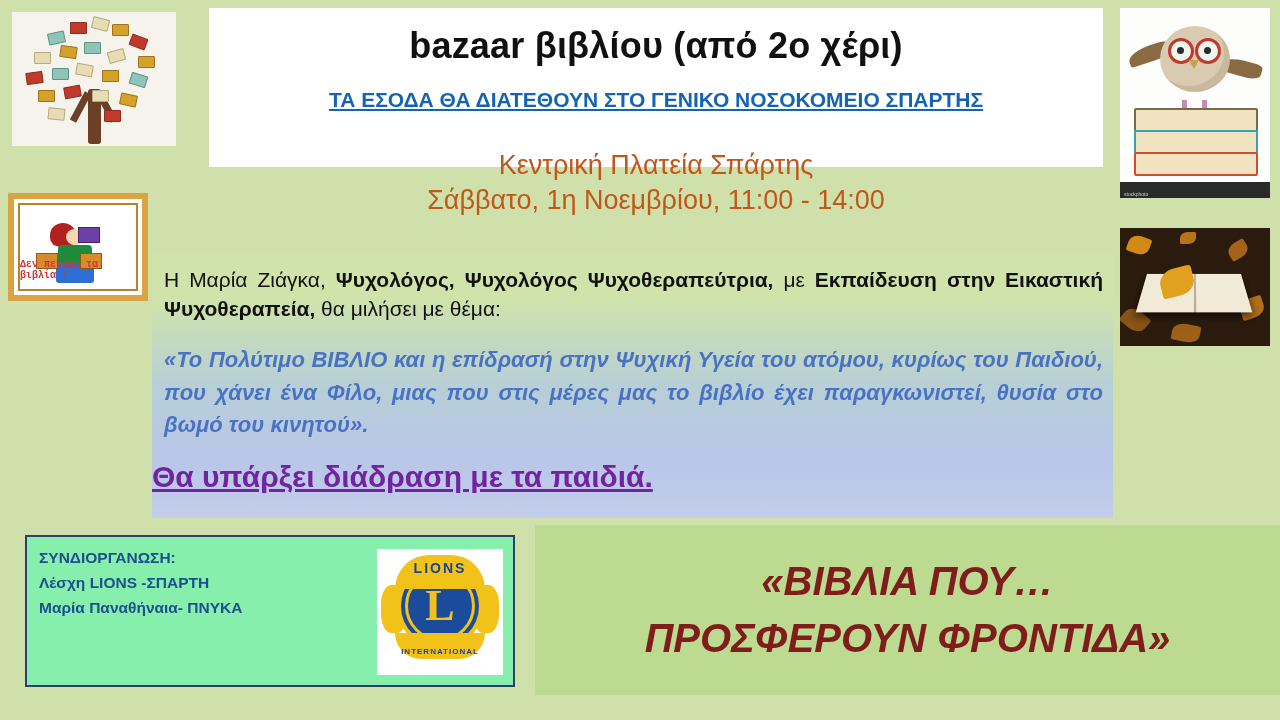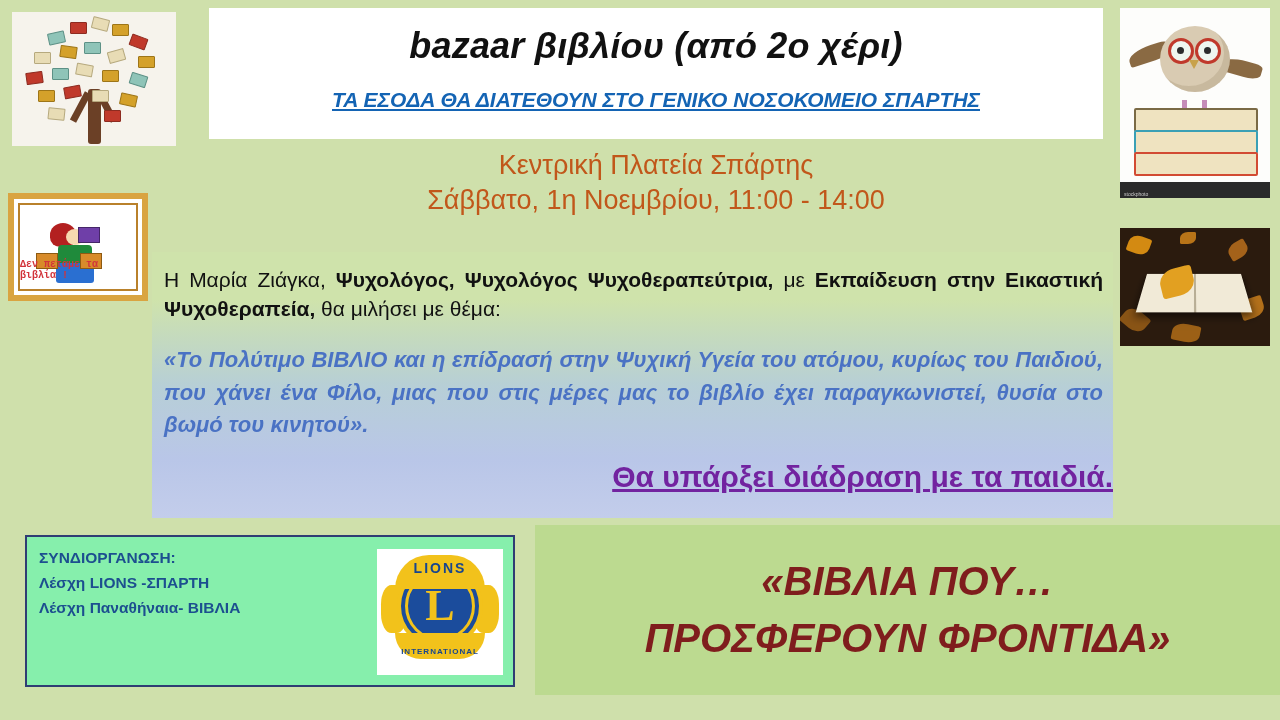--- a/index.html
+++ b/index.html
@@ -55,39 +55,39 @@
     font-size:10px;font-weight:bold;font-family:Liberation Mono, monospace;}
 
   
   #autumn-book{right:10px;top:228px;width:150px;height:118px;background:#2b1b0e;}
   .ab-page{position:absolute;left:22px;top:40px;width:104px;height:46px;background:#f1ead7;
     transform:perspective(120px) rotateX(34deg);box-shadow:0 4px 8px rgba(0,0,0,.6);}
   .ab-page:after{content:"";position:absolute;left:50%;top:0;bottom:0;width:2px;background:#b8ae95;}
   .leaf{position:absolute;background:#d38a12;border-radius:50% 10% 50% 10%;}
 
   
-  #header-box{position:absolute;left:209px;top:8px;width:894px;height:131px;background:#ffffff;font-style:italic;}
+  #header-box{position:absolute;left:209px;top:8px;width:894px;height:159px;background:#ffffff;}
   #main-title{text-align:center;color:#111;font-weight:bold;font-size:36px;
     letter-spacing:.2px;margin-top:18px;line-height:1.1;}
   #header-subtitle{text-align:center;color:#1464b4;font-weight:bold;font-size:21px;
     text-decoration:underline;margin-top:22px;line-height:1.15;}
 
   
   #venue-block{position:absolute;left:209px;top:148px;width:894px;text-align:center;
     color:#c1571a;font-size:27px;line-height:1.28;}
 
   
   #body-block{position:absolute;left:152px;top:252px;width:961px;height:266px;
     background:linear-gradient(180deg,#cfe3ab 0%,#cfe3ab 18%,#b7cfd6 50%,#b9c6e8 78%,#c3cdeb 100%);}
   #speaker-para{position:absolute;left:12px;right:10px;top:14px;color:#111;font-size:21px;
     line-height:1.38;text-align:justify;}
   #speaker-para b{font-weight:bold;}
   #quote-para{position:absolute;left:12px;right:10px;top:92px;color:#4a72c4;font-size:22px;
     font-style:italic;font-weight:bold;line-height:1.48;text-align:justify;}
-  #interaction-line{position:absolute;left:0;right:0;top:208px;text-align:right;
+  #interaction-line{position:absolute;left:0;right:0;top:208px;text-align:left;
     color:#7223a0;font-size:30px;font-weight:bold;text-decoration:underline;}
 
   
   #sponsor-box{position:absolute;left:25px;top:535px;width:490px;height:152px;
     background:#86efac;border:2px solid #2f3d73;box-sizing:border-box;}
   #sponsor-list{position:absolute;left:12px;top:8px;width:340px;color:#1c4f8f;
     font-size:15.5px;font-weight:bold;line-height:1.62;}
   #lions-logo{position:absolute;right:10px;top:12px;width:126px;height:126px;background:#fff;}
   .lions-emblem{position:absolute;left:8px;top:6px;width:110px;height:112px;}
   .lions-ring{position:absolute;left:12px;top:8px;width:86px;height:86px;border-radius:50%;
@@ -200,21 +200,21 @@
       <span>Η Μαρία Ζιάγκα, </span><b>Ψυχολόγος, Ψυχολόγος Ψυχοθεραπεύτρια,</b><span> με </span><b>Εκπαίδευση  στην Εικαστική Ψυχοθεραπεία,</b><span> θα μιλήσει με θέμα:</span>
     </div>
     <div id="quote-para">«Το Πολύτιμο ΒΙΒΛΙΟ και η επίδρασή στην Ψυχική Υγεία του ατόμου, κυρίως του Παιδιού, που χάνει ένα Φίλο, μιας που στις μέρες μας το βιβλίο έχει παραγκωνιστεί, θυσία στο βωμό του κινητού».</div>
     <div id="interaction-line">Θα υπάρξει διάδραση με τα παιδιά.</div>
   </div>
 
   <div id="sponsor-box">
     <div id="sponsor-list">
       <div>ΣΥΝΔΙΟΡΓΑΝΩΣΗ:</div>
       <div>Λέσχη LIONS -ΣΠΑΡΤΗ</div>
-      <div>Λέσχη Παναθήναια- ΒΙΒΛΙΑ</div>
+      <div>Μαρία Παναθήναια- ΠΝΥΚΑ</div>
     </div>
     <div id="lions-logo">
       <div class="lions-emblem">
         <div class="lion-side l"></div>
         <div class="lion-side r"></div>
         <div class="lions-ring"></div>
         <div class="lions-inner"></div>
         <div class="lions-L">L</div>
         <div class="lions-top">
             <span>LIONS</span>

